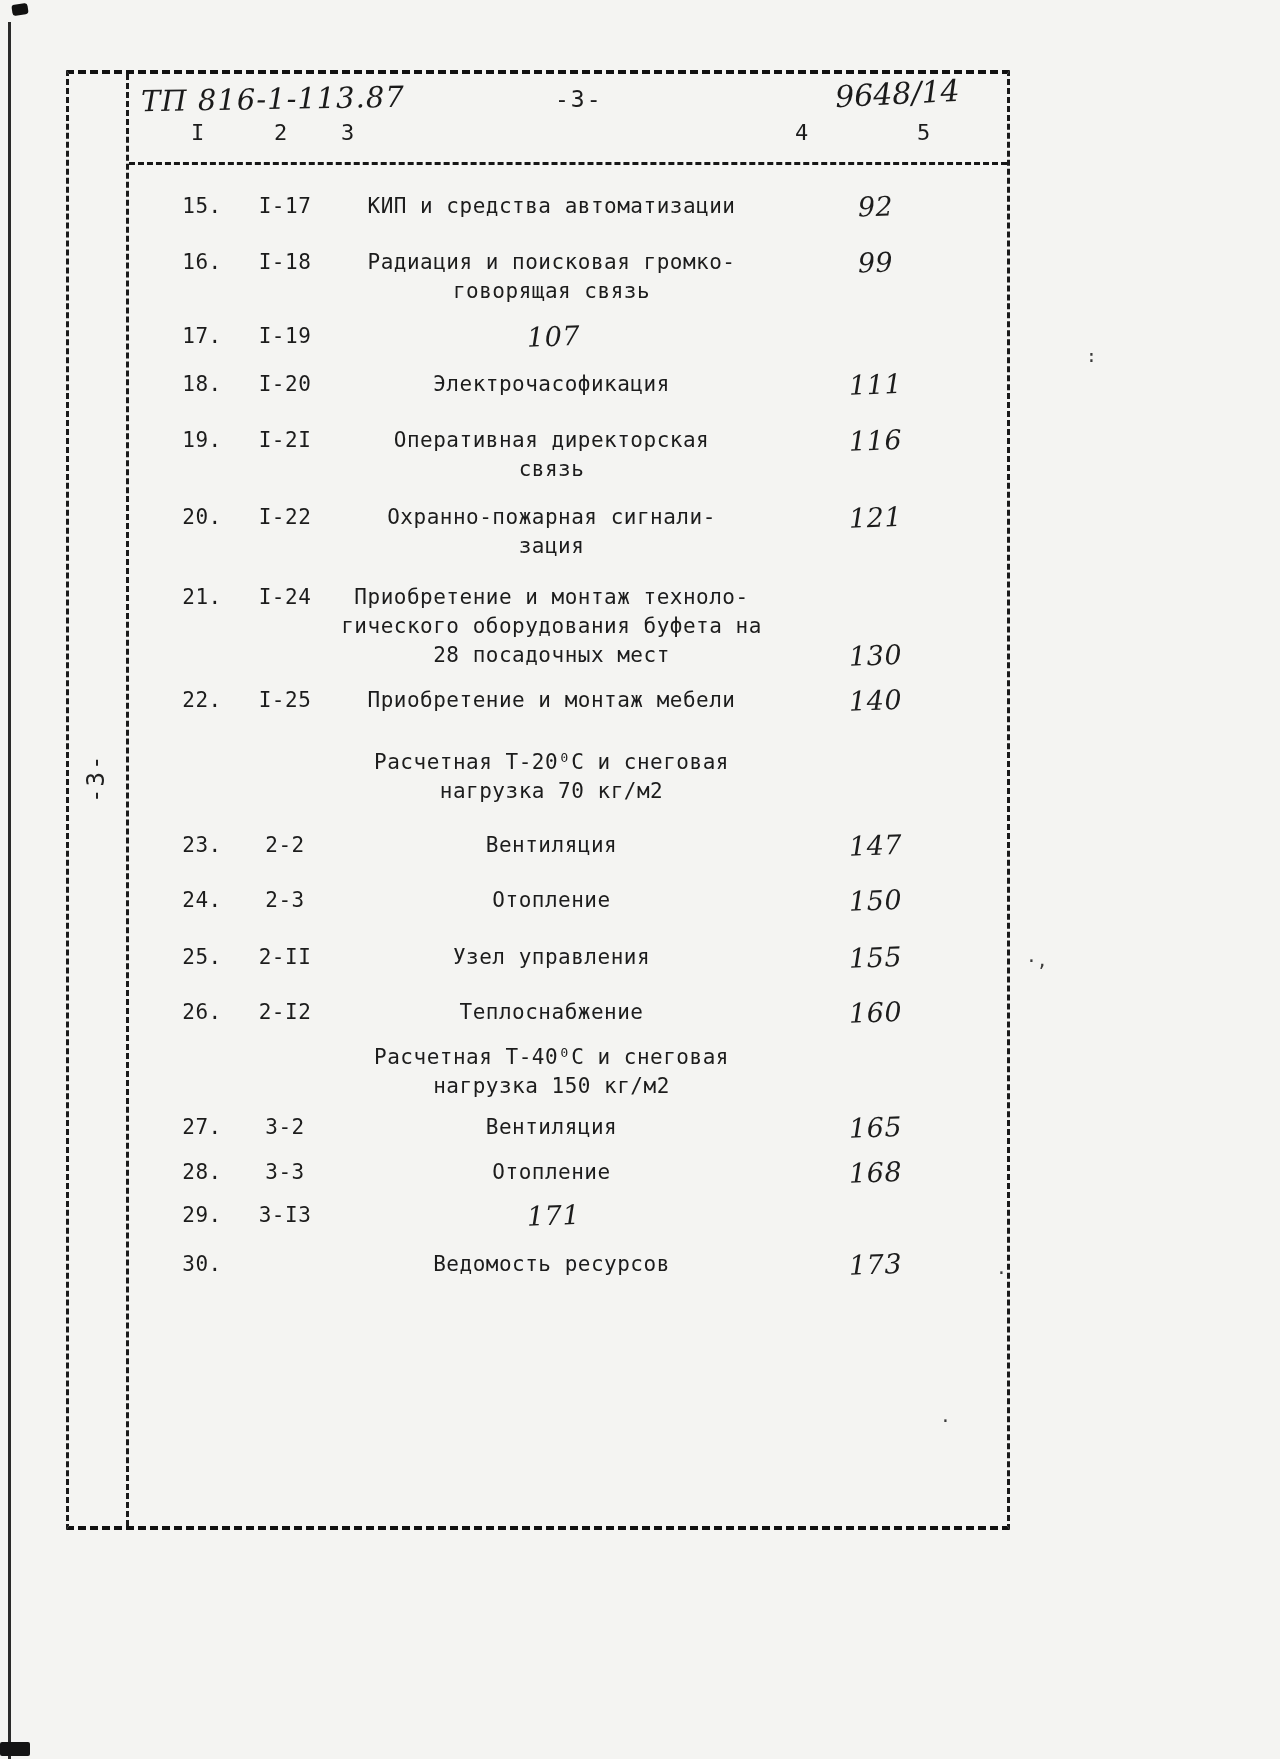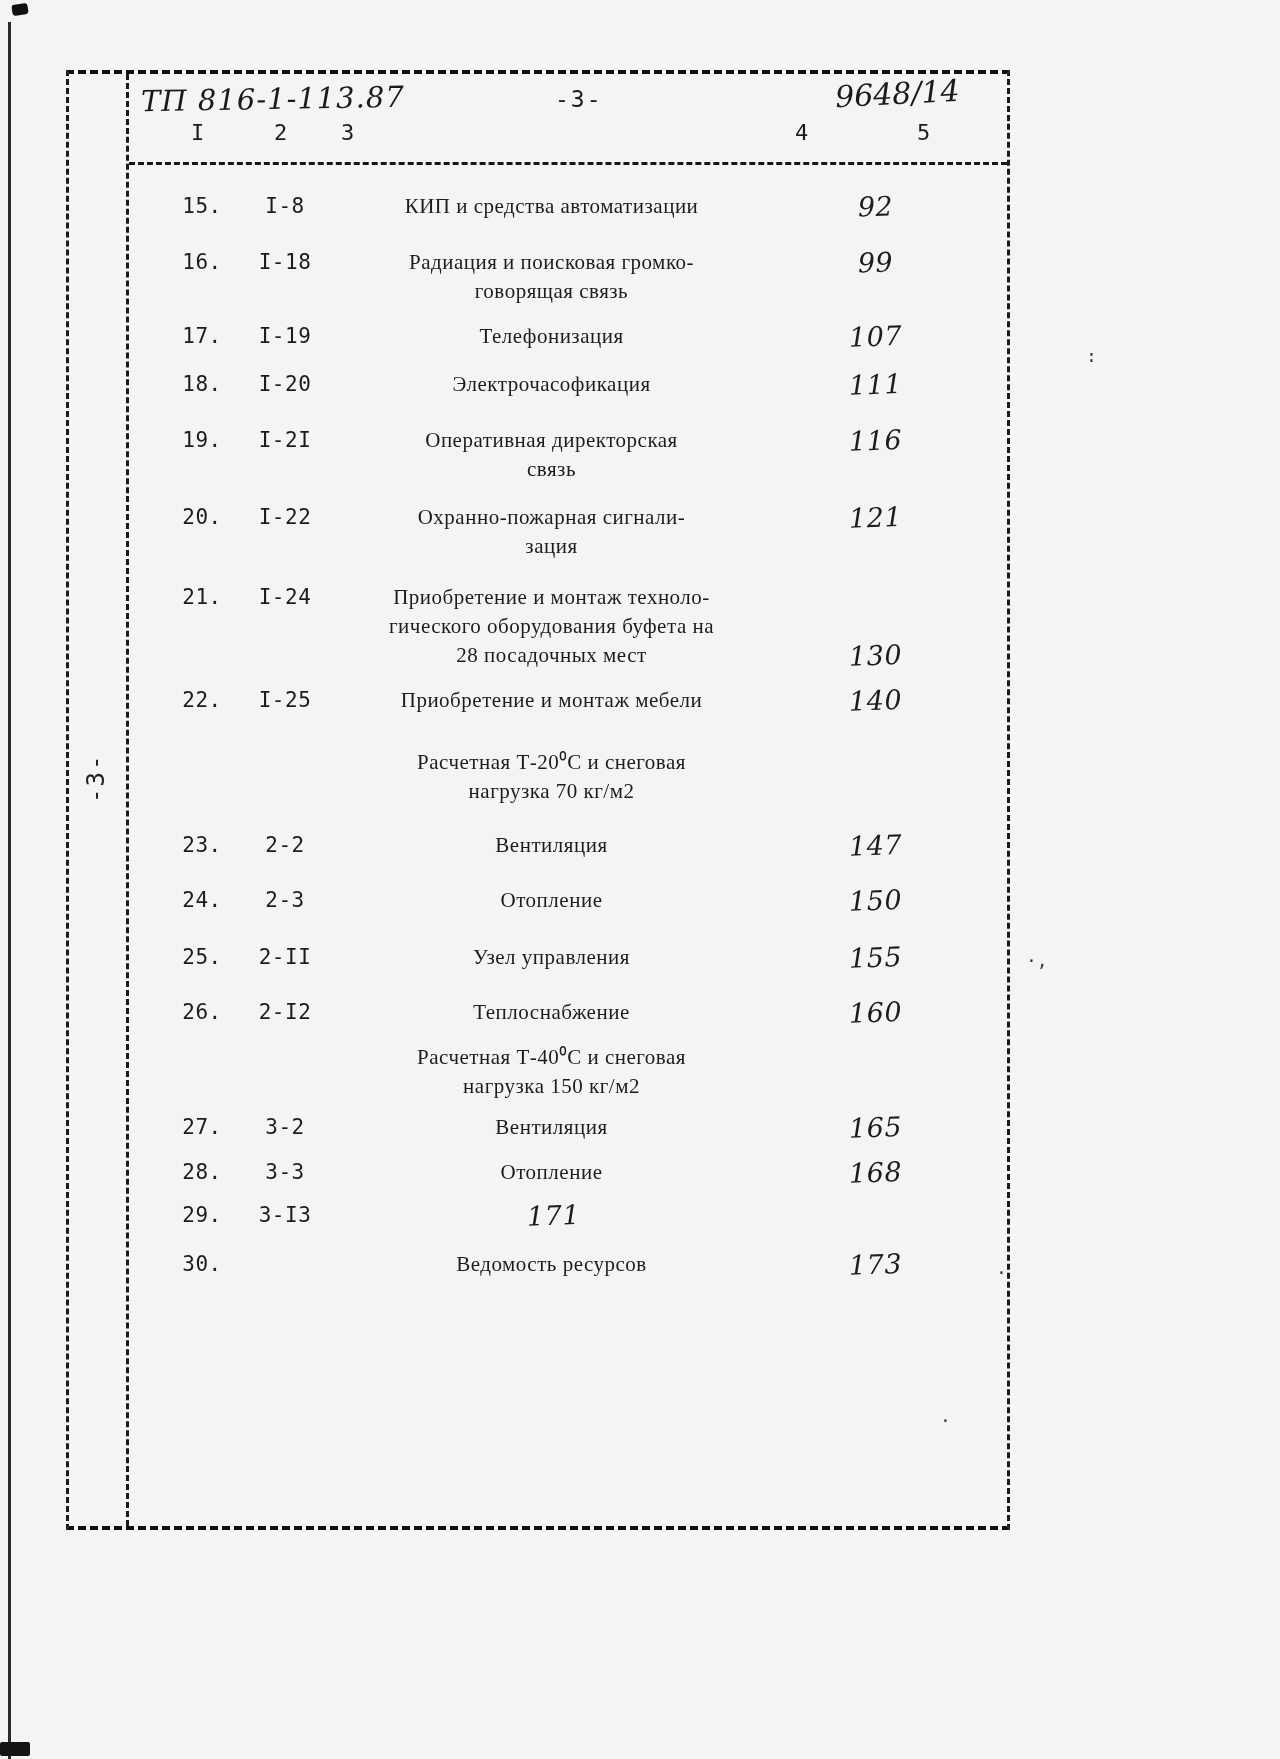--- a/index.html
+++ b/index.html
@@ -115,21 +115,21 @@
     width: 810px;
   }
   .row {
     display: grid;
     grid-template-columns: 58px 108px 425px 1fr;
     font-size: 21px;
     line-height: 29px;
     letter-spacing: 0.5px;
     text-align: center;
   }
-  .cell.title { white-space: pre-line; font-family: Liberation Serif, serif; }
+  .cell.title { white-space: pre-line; }
   .cell.page {
     font-family: "DejaVu Serif", serif;
     font-style: italic;
     font-size: 27px;
     line-height: 29px;
     transform: rotate(-2deg);
     align-self: start;
     padding-left: 4px;
   }
   .cell.page.align-bottom { align-self: end; }
@@ -164,37 +164,36 @@
         <span class="col-4">4</span>
         <span class="col-5">5</span>
       </div>
     </div>
 
     <div class="head-sep"></div>
 
     <div class="rows">
   <div class="row" style="margin-bottom: 27px;">
     <span class="cell num">15.</span>
-    <span class="cell code">I-8</span>
+    <span class="cell code">I-17</span>
     <span class="cell title">КИП и средства автоматизации</span>
     <span class="cell page">92</span>
   </div>
 
   <div class="row" style="margin-bottom: 16px;">
     <span class="cell num">16.</span>
     <span class="cell code">I-18</span>
     <span class="cell title">Радиация и поисковая громко-
 говорящая связь</span>
     <span class="cell page">99</span>
   </div>
 
   <div class="row" style="margin-bottom: 19px;">
     <span class="cell num">17.</span>
     <span class="cell code">I-19</span>
-    <span class="cell title">Телефонизация</span>
     <span class="cell page">107</span>
   </div>
 
   <div class="row" style="margin-bottom: 27px;">
     <span class="cell num">18.</span>
     <span class="cell code">I-20</span>
     <span class="cell title">Электрочасофикация</span>
     <span class="cell page">111</span>
   </div>
 

